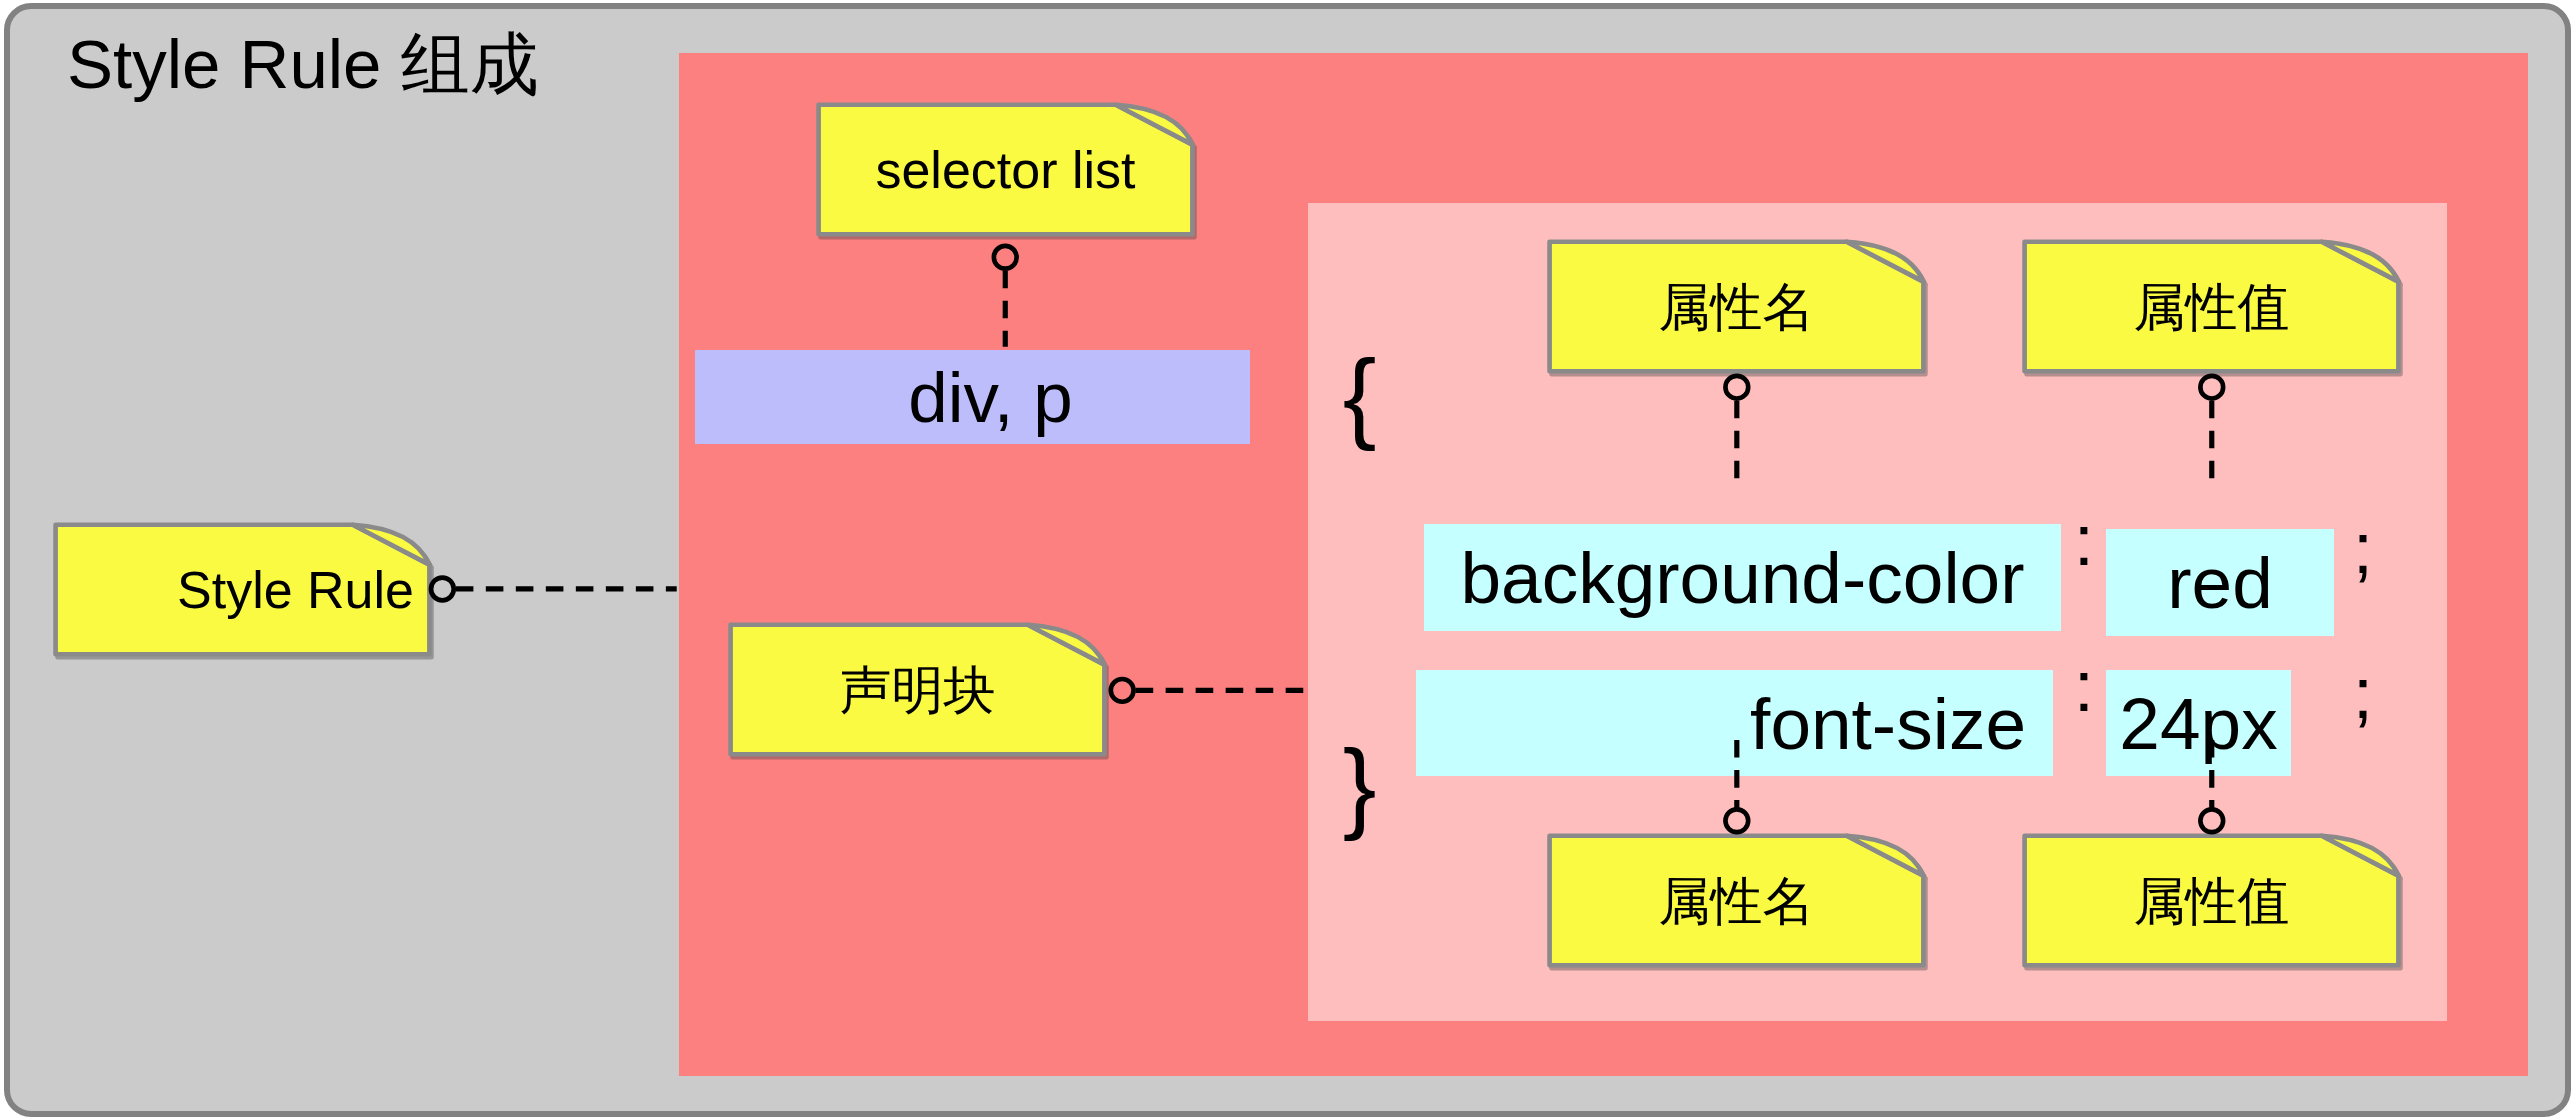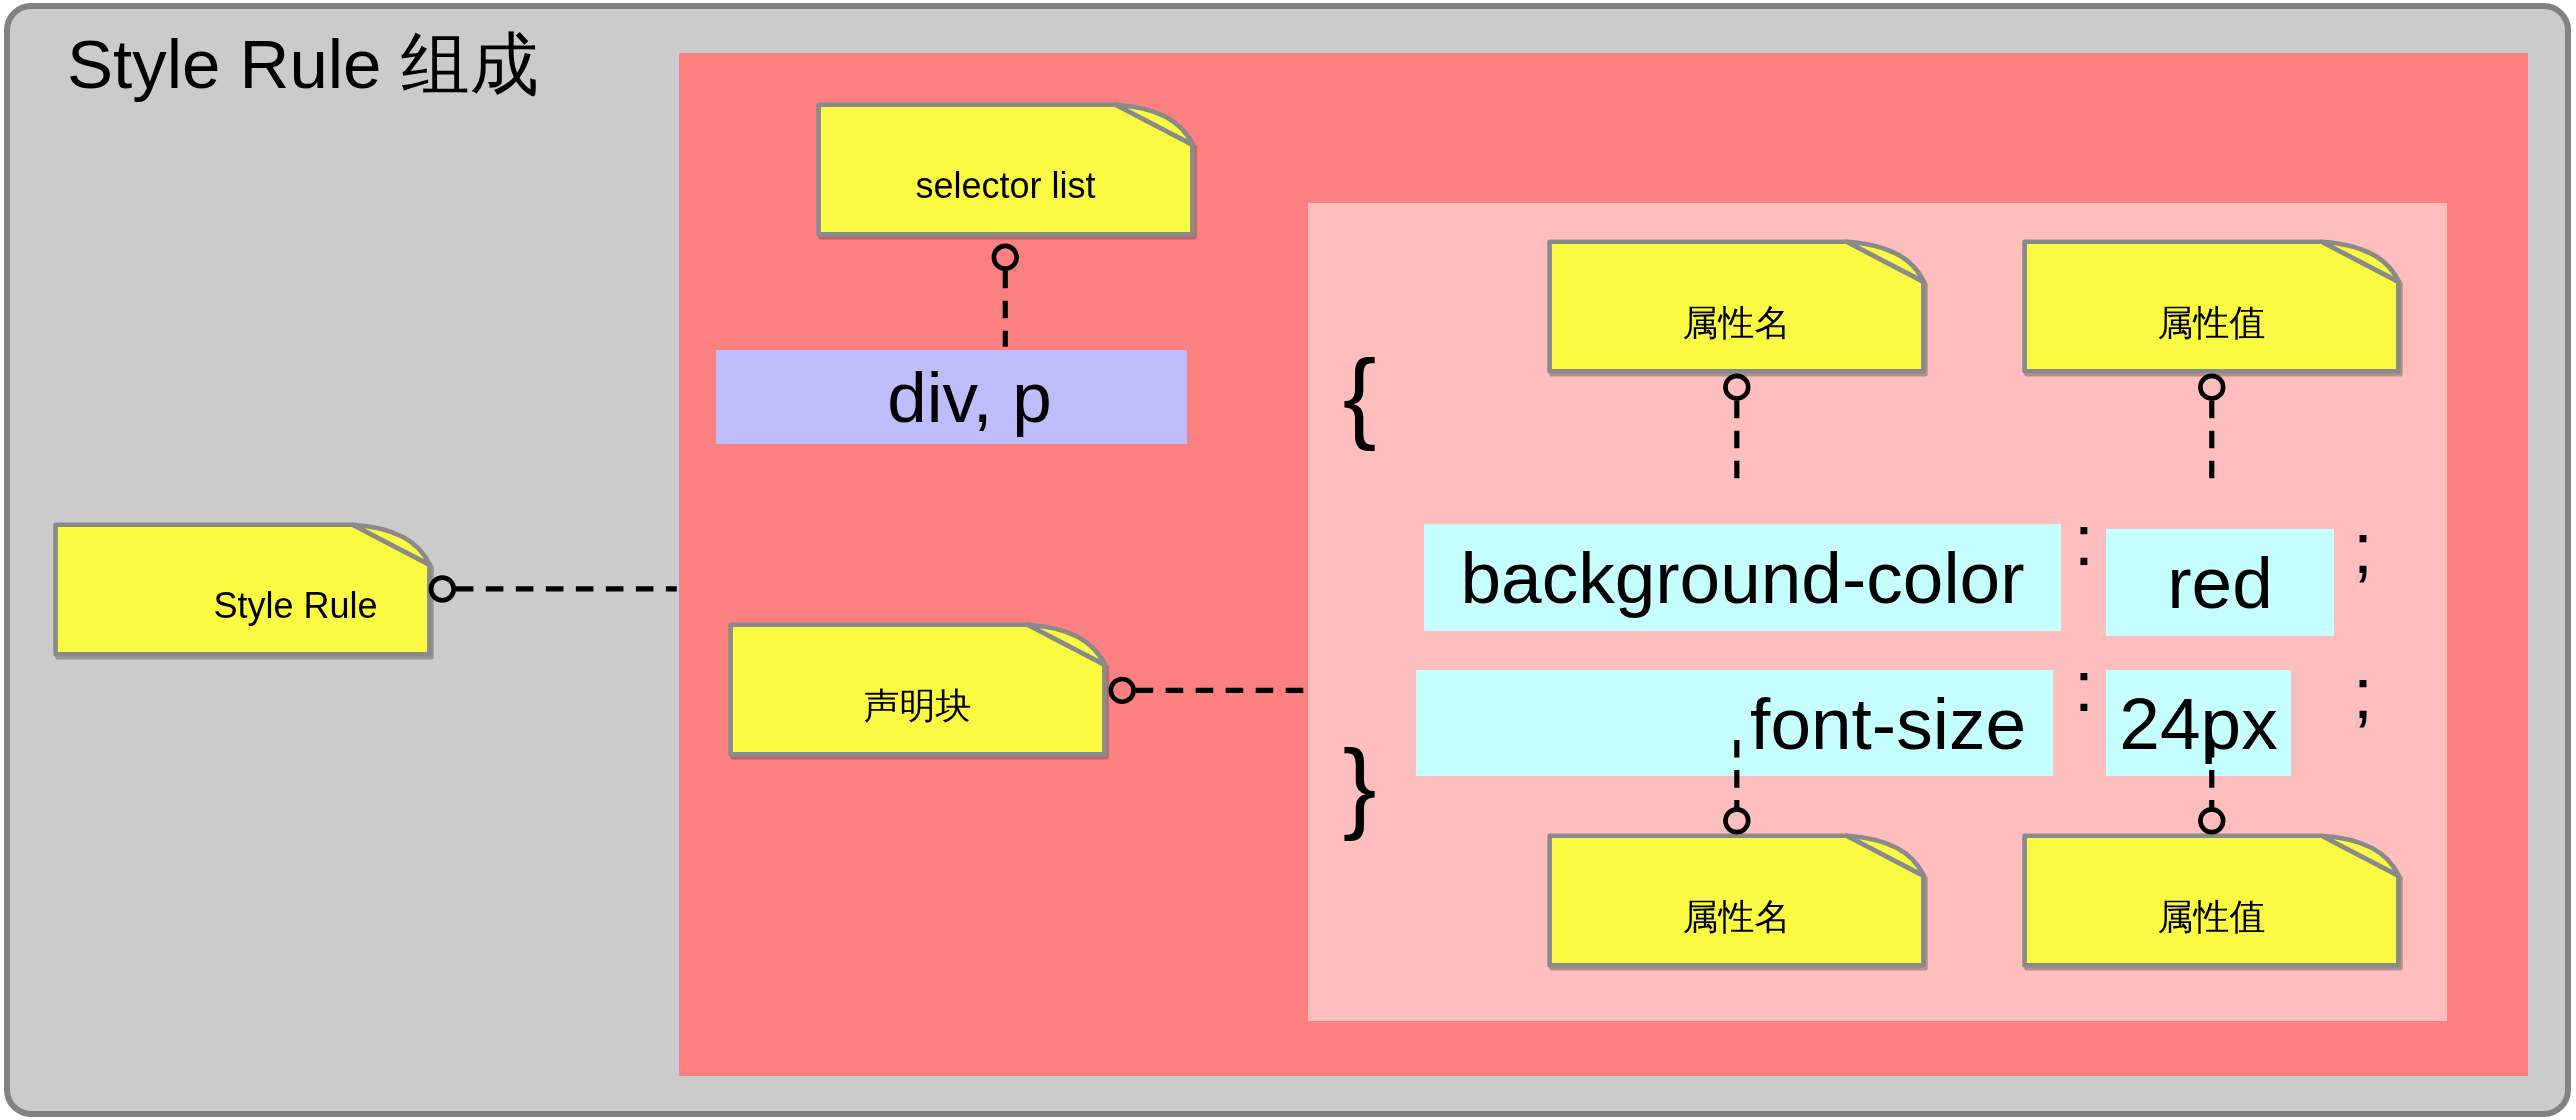--- a/index.html
+++ b/index.html
@@ -28,26 +28,26 @@
   .rule-panel{position:absolute;left:679px;top:53px;width:1849px;height:1023px;
     background:var(--rule-panel);}
   .declaration-panel{position:absolute;left:1308px;top:203px;width:1139px;height:818px;
     background:var(--declaration-panel);}
 
   .note{position:absolute;width:379px;height:135px;}
   .note svg{position:absolute;left:0;top:0;overflow:visible;
     filter:drop-shadow(2.6px 3.6px 0 rgba(70,70,70,0.40));}
   .note-body{fill:var(--note-fill);stroke:var(--note-border);stroke-width:9;stroke-linejoin:round;}
   .note-flap{fill:var(--note-fill);stroke:var(--note-border);stroke-width:9;stroke-linejoin:round;}
-  .note-label{position:absolute;left:0;top:16px;width:100%;height:100%;
+  .note-label{position:absolute;left:0;top:0;width:100%;height:100%;
     display:flex;align-items:center;justify-content:center;
-    font-size:36px;line-height:1;white-space:nowrap;text-align:right;}
+    font-size:52px;line-height:1;white-space:nowrap;text-align:right;}
   .note-label.shift-right{padding-left:106px;}
 
-  .selector-value-box{position:absolute;left:716px;top:350px;width:471px;height:94px;
+  .selector-value-box{position:absolute;left:695px;top:350px;width:555px;height:94px;
     background:var(--selector-value-box);display:flex;align-items:center;justify-content:center;
     font-size:71px;padding-left:36px;}
 
   .decl-box{position:absolute;background:var(--declaration-value-box);
     display:flex;align-items:center;justify-content:center;font-size:73px;white-space:nowrap;margin-top:38px;}
   .decl-box.prop-1{left:1424px;top:486px;width:637px;height:107px;}
   .decl-box.val-1{left:2106px;top:491px;width:228px;height:107px;}
   .decl-box.prop-2{left:1416px;top:632px;width:637px;height:106px;justify-content:flex-end;padding-right:27px;}
   .decl-box.val-2{left:2106px;top:632px;width:185px;height:106px;}
 

